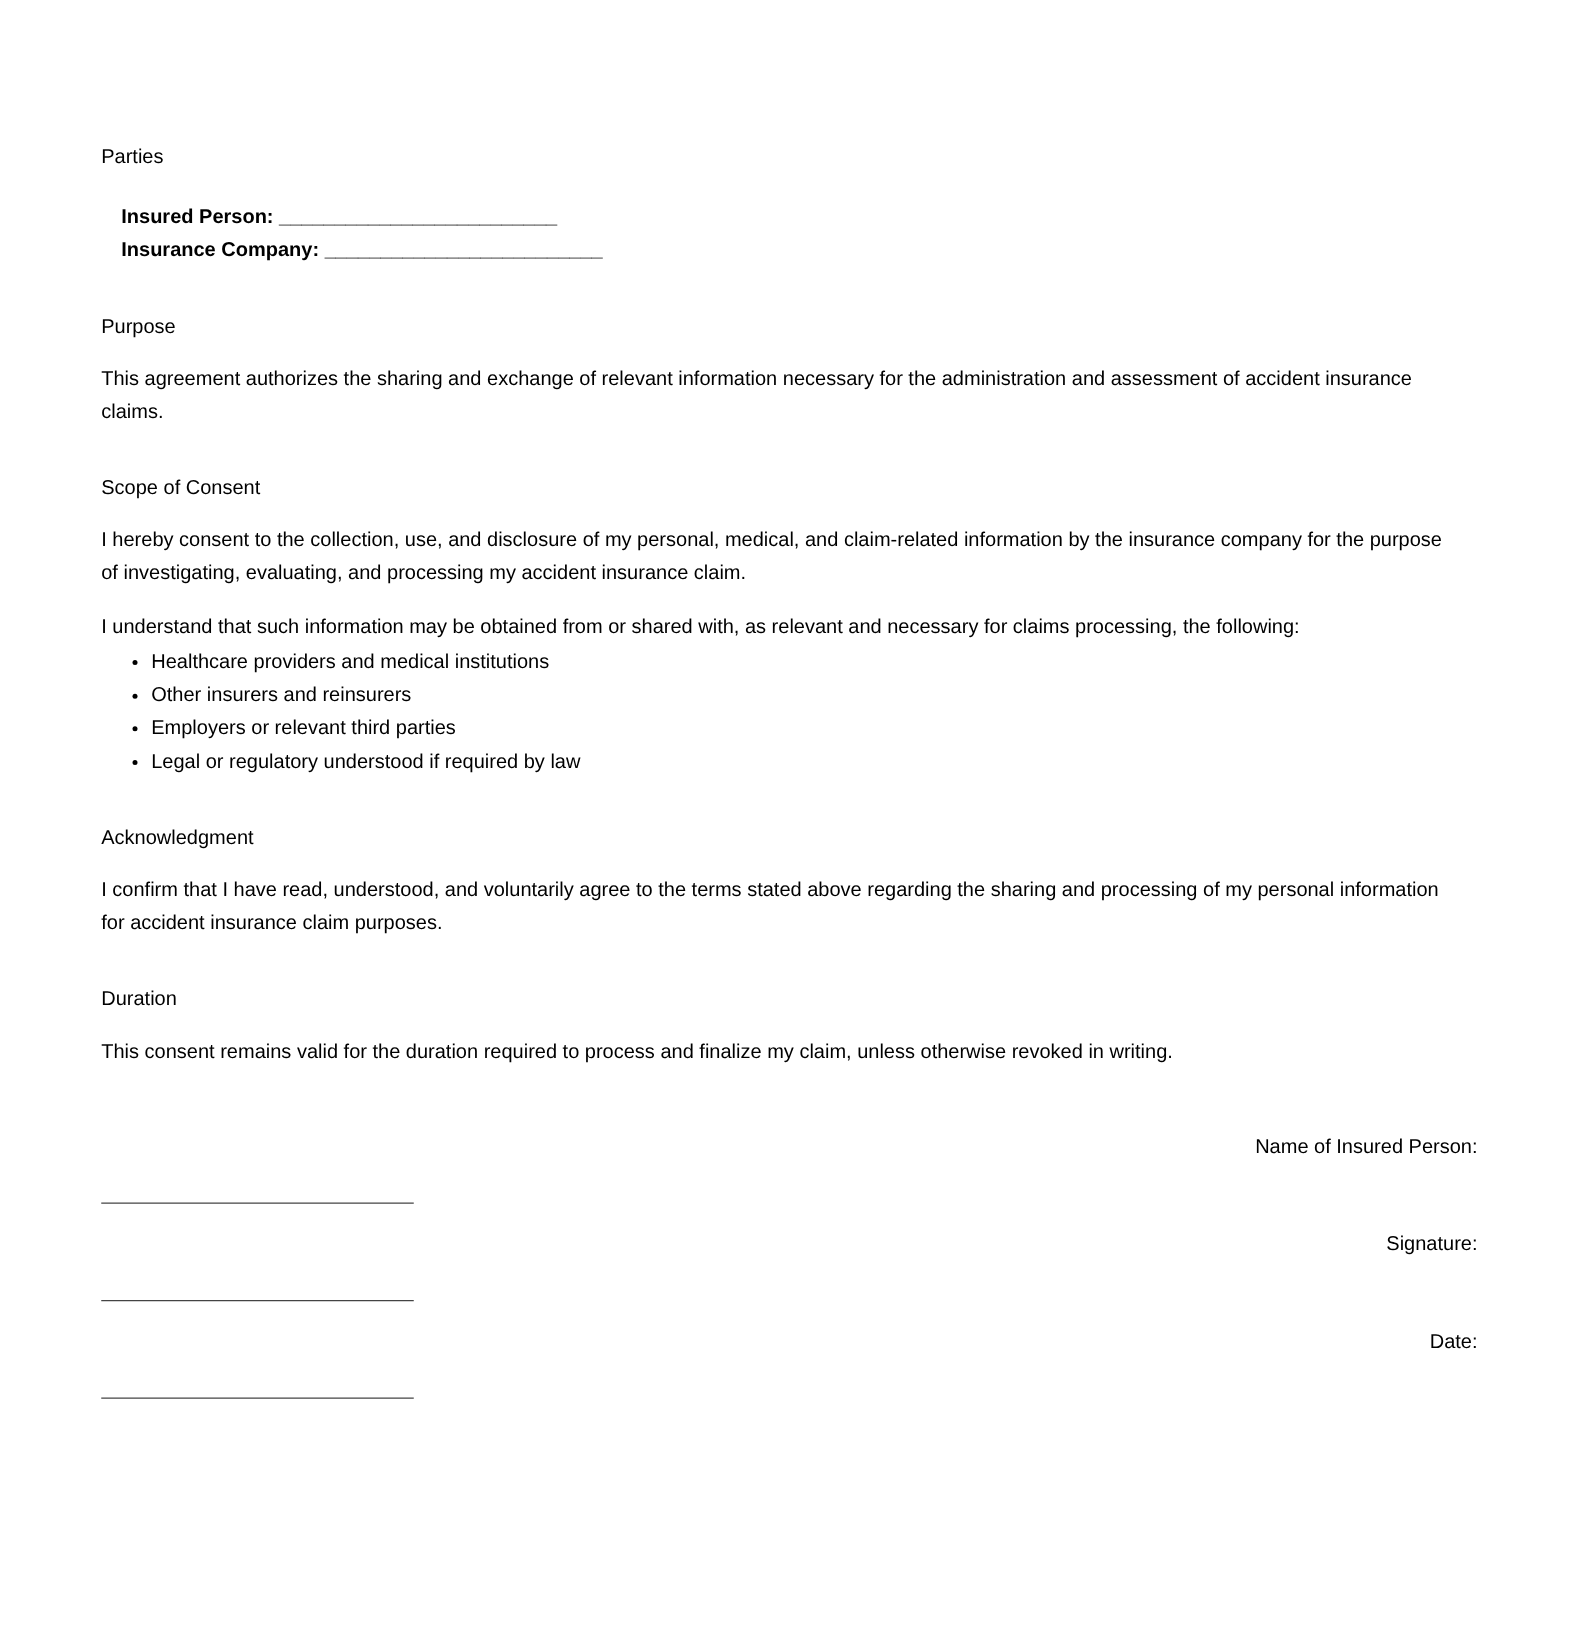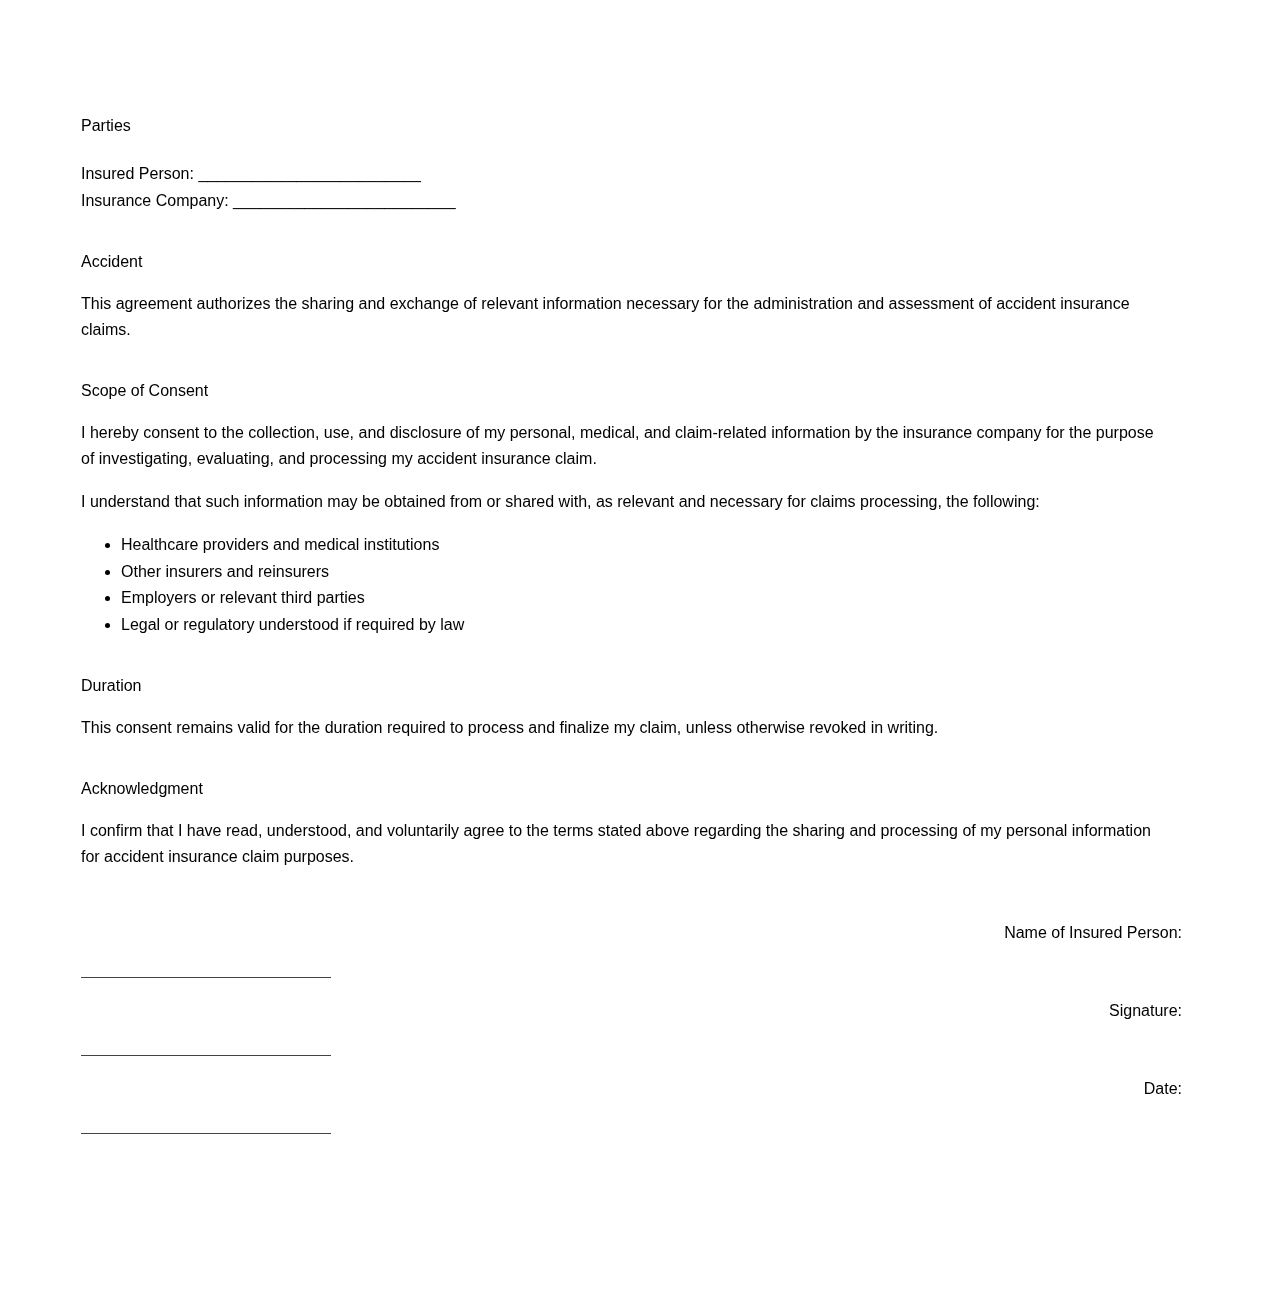--- a/index.html
+++ b/index.html
@@ -28,30 +28,30 @@
     line-height: 30px;
   }
   h3 {
     font-size: 16px;
     font-weight: normal;
     margin: 36px 0 0 0;
     line-height: 24px;
   }
   h3.first { margin-top: 34px; }
   .parties { margin-top: 22px; font-size: 16px; line-height: 27px; }
-  .parties .row { font-weight: normal; }
+  .parties .row { font-weight: bold; margin-left: 16px; }
   p {
     font-size: 16px;
     line-height: 26px;
     margin: 17px 0 0 0;
     max-width: 1090px;
   }
   p.tight { margin-top: 17px; }
   ul {
-    margin: 17px 0 0 0;
+    margin: 2px 0 0 0;
     padding-left: 40px;
     font-size: 16px;
     line-height: 26.5px;
   }
   .sig-block { margin-top: 52px; }
   .sig-field { margin-bottom: 22px; }
   .sig-label { font-size: 16px; line-height: 22px; text-align: right; }
   .sig-line {
     width: 250px;
     border-bottom: 1px solid #444;
@@ -71,44 +71,44 @@
         <span>_________________________</span>
       </div>
       <div class="row">
         <span>Insurance Company:</span>
         <span>_________________________</span>
       </div>
     </div>
   </section>
 
   <section>
-    <h3>Accident</h3>
+    <h3>Purpose</h3>
     <p>This agreement authorizes the sharing and exchange of relevant information necessary for the administration and assessment of accident insurance claims.</p>
   </section>
 
   <section>
     <h3>Scope of Consent</h3>
     <p>I hereby consent to the collection, use, and disclosure of my personal, medical, and claim-related information by the insurance company for the purpose of investigating, evaluating, and processing my accident insurance claim.</p>
     <p class="tight">I understand that such information may be obtained from or shared with, as relevant and necessary for claims processing, the following:</p>
     <ul>
       <li>Healthcare providers and medical institutions</li>
       <li>Other insurers and reinsurers</li>
       <li>Employers or relevant third parties</li>
       <li>Legal or regulatory understood if required by law</li>
     </ul>
   </section>
 
   <section>
-    <h3>Duration</h3>
-    <p>This consent remains valid for the duration required to process and finalize my claim, unless otherwise revoked in writing.</p>
+    <h3>Acknowledgment</h3>
+    <p>I confirm that I have read, understood, and voluntarily agree to the terms stated above regarding the sharing and processing of my personal information for accident insurance claim purposes.</p>
   </section>
 
   <section>
-    <h3>Acknowledgment</h3>
-    <p>I confirm that I have read, understood, and voluntarily agree to the terms stated above regarding the sharing and processing of my personal information for accident insurance claim purposes.</p>
+    <h3>Duration</h3>
+    <p>This consent remains valid for the duration required to process and finalize my claim, unless otherwise revoked in writing.</p>
   </section>
 
   <div class="sig-block">
     <div class="sig-field">
       <div class="sig-label">Name of Insured Person:</div>
       <div class="sig-line"></div>
     </div>
     <div class="sig-field">
       <div class="sig-label">Signature:</div>
       <div class="sig-line"></div>

